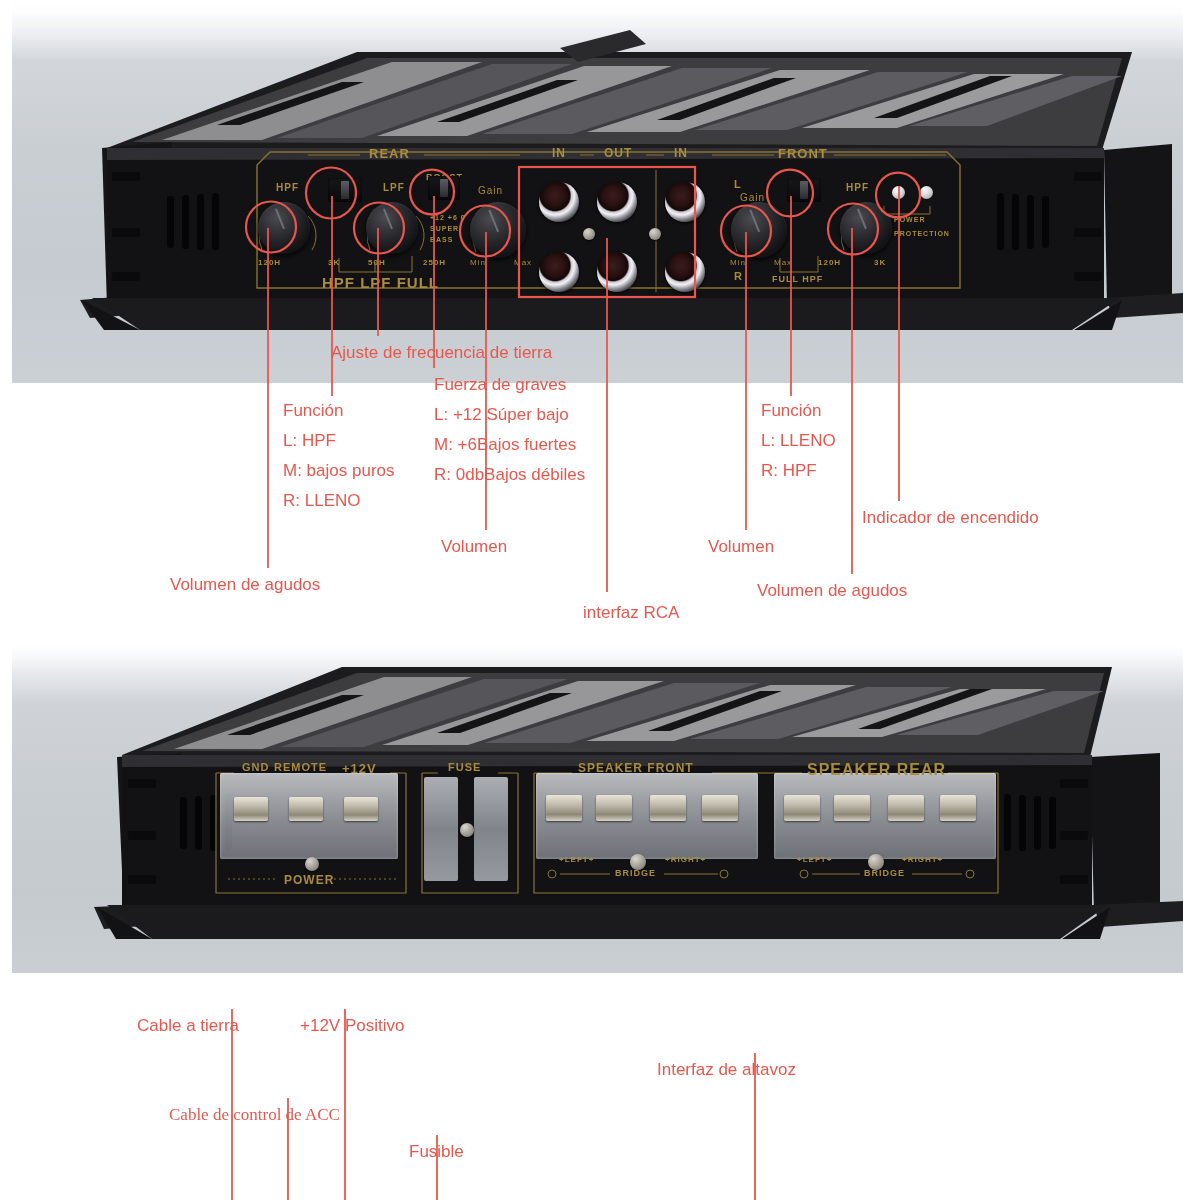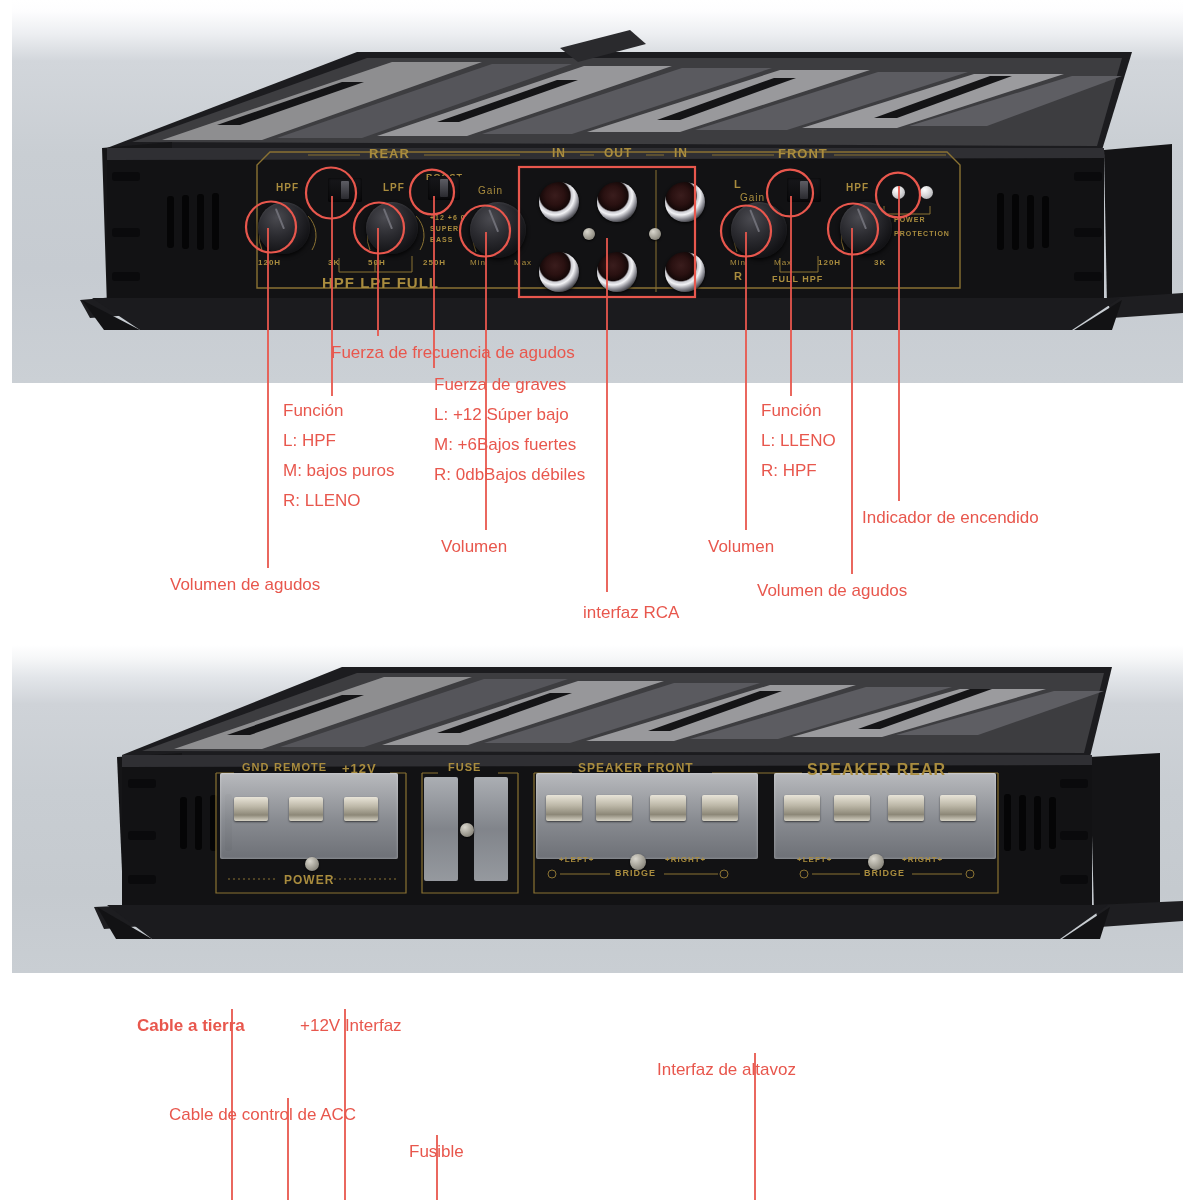--- a/index.html
+++ b/index.html
@@ -402,21 +402,21 @@
       <div class="ann-label" style="left: 170px; top: 570px;">
         <div>Volumen de agudos</div>
       </div>
       <div class="ann-label block" style="left: 283px; top: 396px;">
         <div>Función</div>
         <div>L: HPF</div>
         <div>M: bajos puros</div>
         <div>R: LLENO</div>
       </div>
       <div class="ann-label" style="left: 331px; top: 338px;">
-        <div>Fuerza de frecuencia de agudos</div>
+        <div>Ajuste de frecuencia de tierra</div>
       </div>
       <div class="ann-label block" style="left: 434px; top: 370px;">
         <div>Fuerza de graves</div>
         <div>L: +12 Súper bajo</div>
         <div>M: +6Bajos fuertes</div>
         <div>R: 0dbBajos débiles</div>
       </div>
       <div class="ann-label" style="left: 441px; top: 532px;">
         <div>Volumen</div>
       </div>
@@ -430,28 +430,28 @@
         <div>Función</div>
         <div>L: LLENO</div>
         <div>R: HPF</div>
       </div>
       <div class="ann-label" style="left: 757px; top: 576px;">
         <div>Volumen de agudos</div>
       </div>
       <div class="ann-label" style="left: 862px; top: 503px;">
         <div>Indicador de encendido</div>
       </div>
-      <div class="ann-label" style="left: 137px; top: 1011px; font-weight: bold;">
+      <div class="ann-label" style="left: 137px; top: 1011px;">
         <div>Cable a tierra</div>
       </div>
-      <div class="ann-label" style="left: 169px; top: 1100px;">
+      <div class="ann-label" style="left: 169px; top: 1100px; font-family: Liberation Serif, serif;">
         <div>Cable de control de ACC</div>
       </div>
       <div class="ann-label" style="left: 300px; top: 1011px;">
-        <div>+12V Interfaz</div>
+        <div>+12V Positivo</div>
       </div>
       <div class="ann-label" style="left: 409px; top: 1137px;">
         <div>Fusible</div>
       </div>
       <div class="ann-label" style="left: 657px; top: 1055px;">
         <div>Interfaz de altavoz</div>
       </div>
     </div>
 
 </div>

